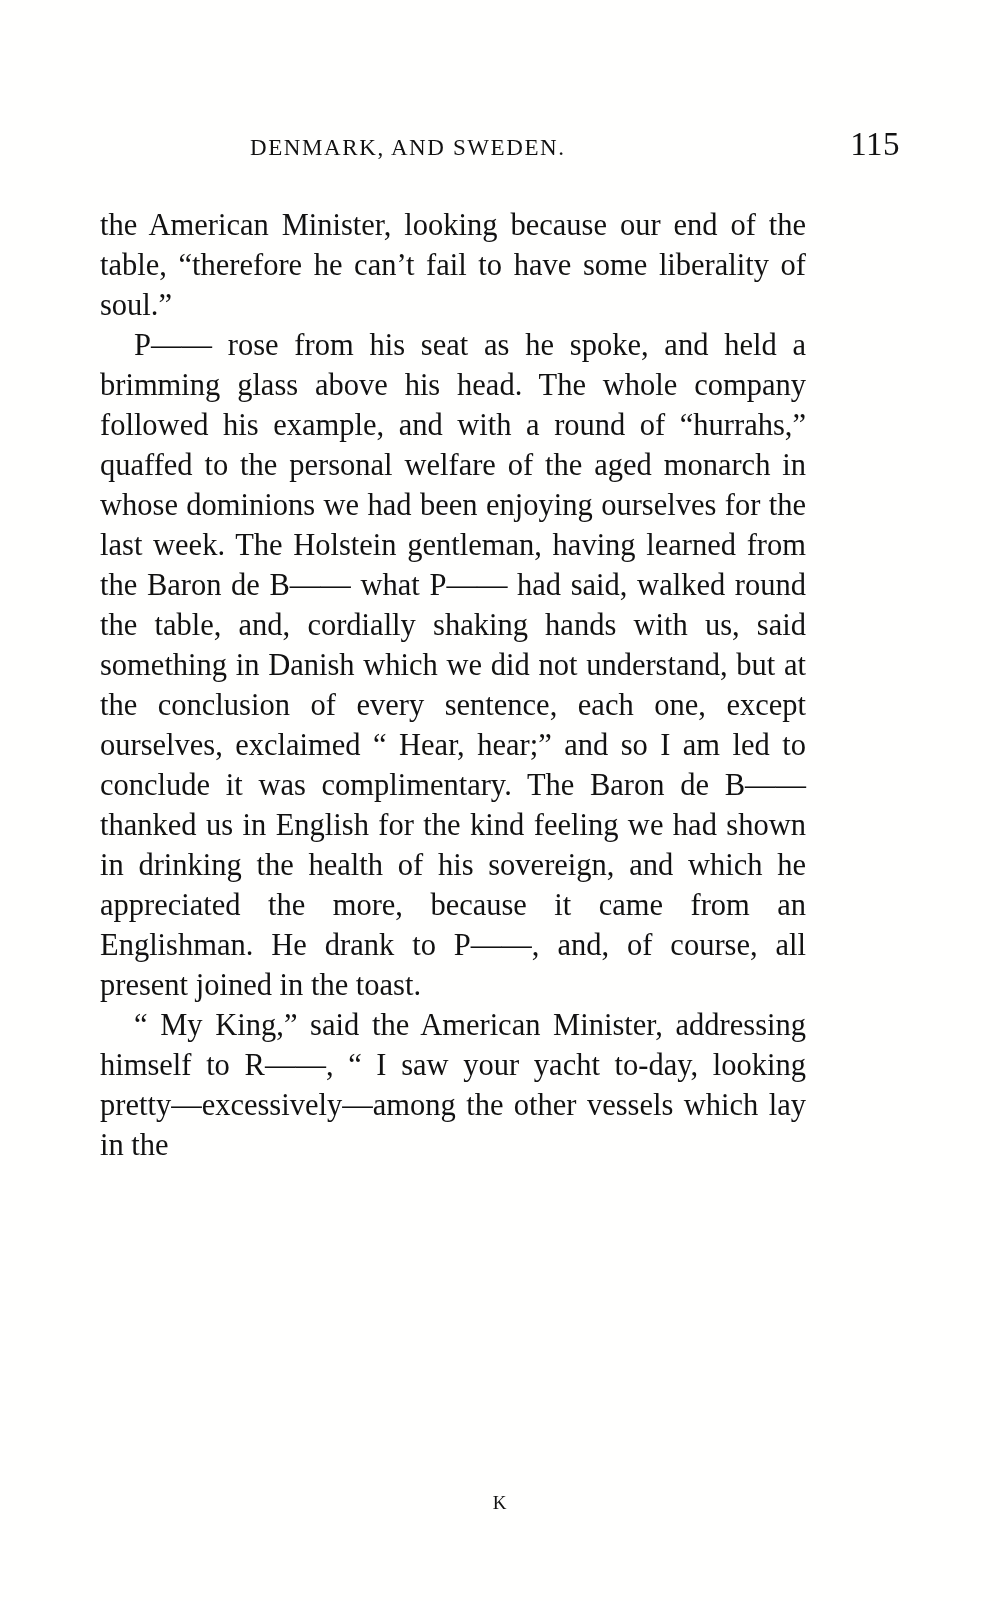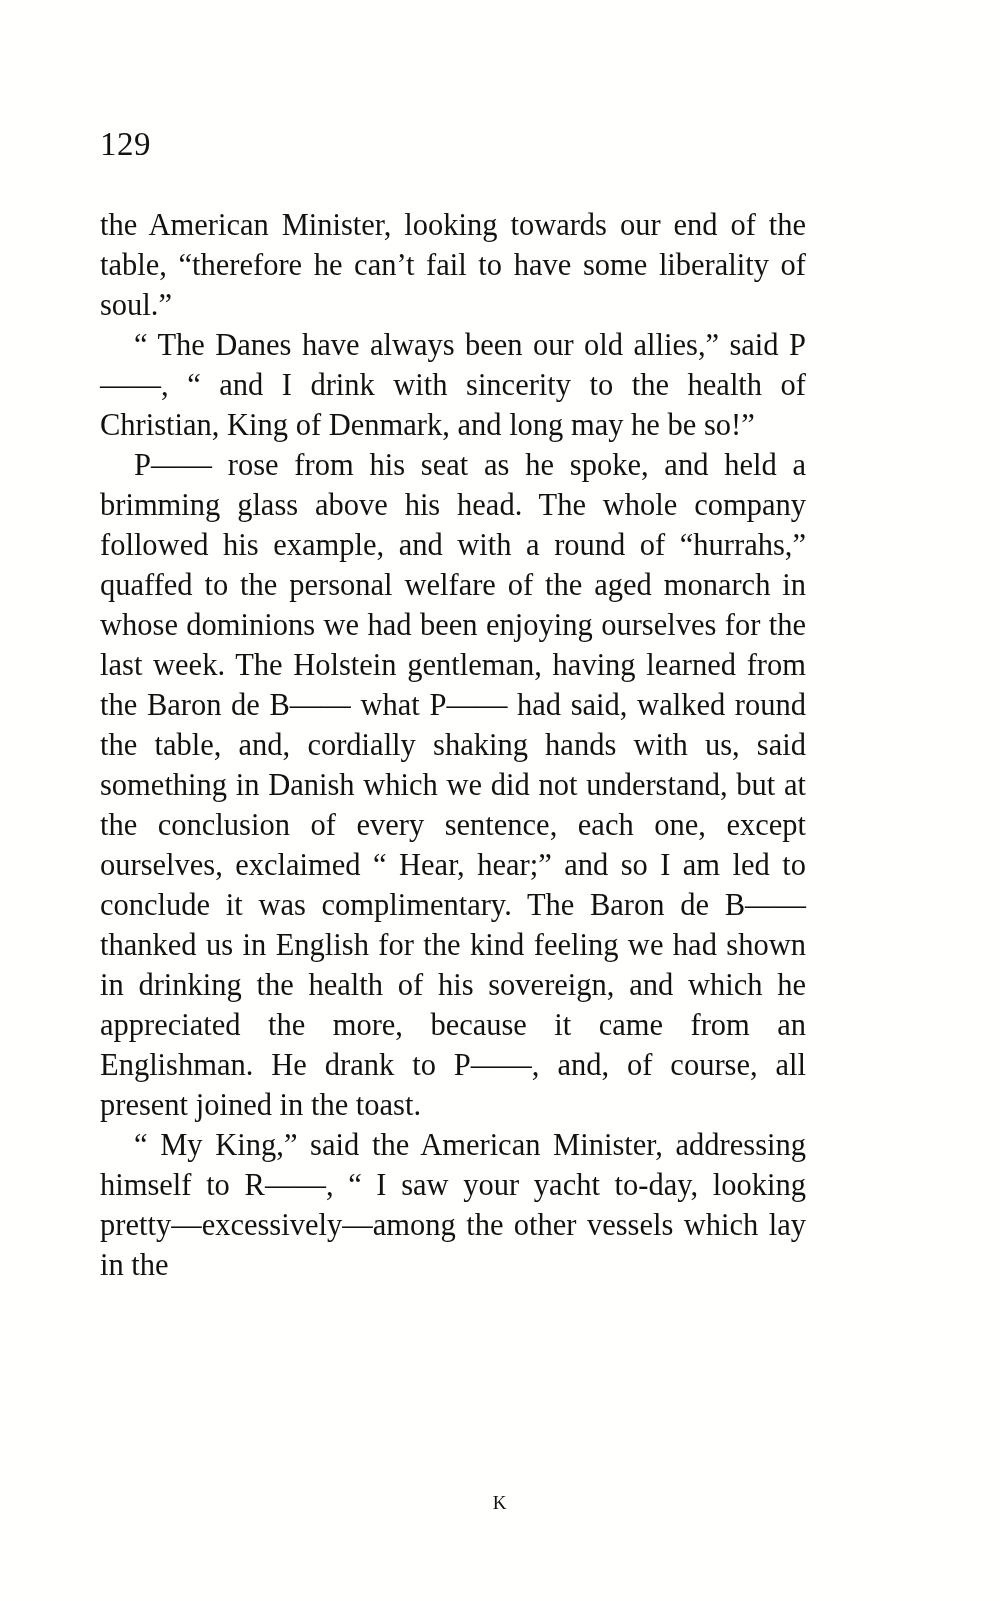--- a/index.html
+++ b/index.html
@@ -63,25 +63,25 @@
     font-size: 19px;
     letter-spacing: 1px;
   }
 </style>
 </head>
 <body>
 
 <div class="page">
 
   <div class="header">
-    <div class="folio">129</div>
+    <div class="running-head">Denmark, and Sweden.</div>
+    <div class="folio">115</div>
   </div>
 
   <div class="body-text">
-    <p>the American Minister, looking towards our end of the table, “therefore he can’t fail to have some liberality of soul.”</p>
-    <p class="indent">“ The Danes have always been our old allies,” said P——, “ and I drink with sincerity to the health of Christian, King of Denmark, and long may he be so!”</p>
+    <p>the American Minister, looking because our end of the table, “therefore he can’t fail to have some liberality of soul.”</p>
     <p class="indent">P—— rose from his seat as he spoke, and held a brimming glass above his head.  The whole company followed his example, and with a round of “hurrahs,” quaffed to the personal welfare of the aged monarch in whose dominions we had been enjoying ourselves for the last week.  The Holstein gentleman, having learned from the Baron de B—— what P—— had said, walked round the table, and, cordially shaking hands with us, said something in Danish which we did not understand, but at the conclusion of every sentence, each one, except ourselves, exclaimed “ Hear, hear;” and so I am led to conclude it was complimentary.  The Baron de B—— thanked us in English for the kind feeling we had shown in drinking the health of his sovereign, and which he appreciated the more, because it came from an Englishman.  He drank to P——, and, of course, all present joined in the toast.</p>
     <p class="indent">“ My King,” said the American Minister, addressing himself to R——, “ I saw your yacht to-day, looking pretty—excessively—among the other vessels which lay in the</p>
   </div>
 
   <div class="signature">K</div>
 
 </div>
 
 </body></html>

